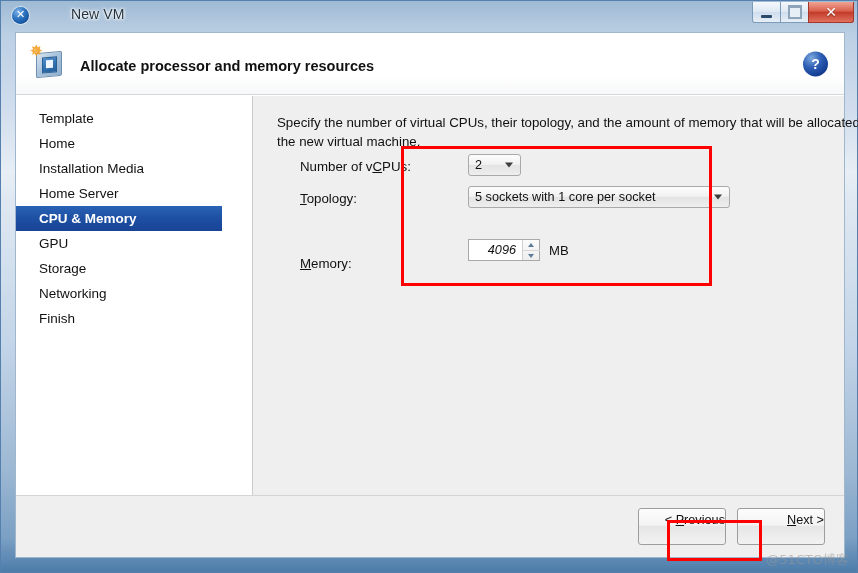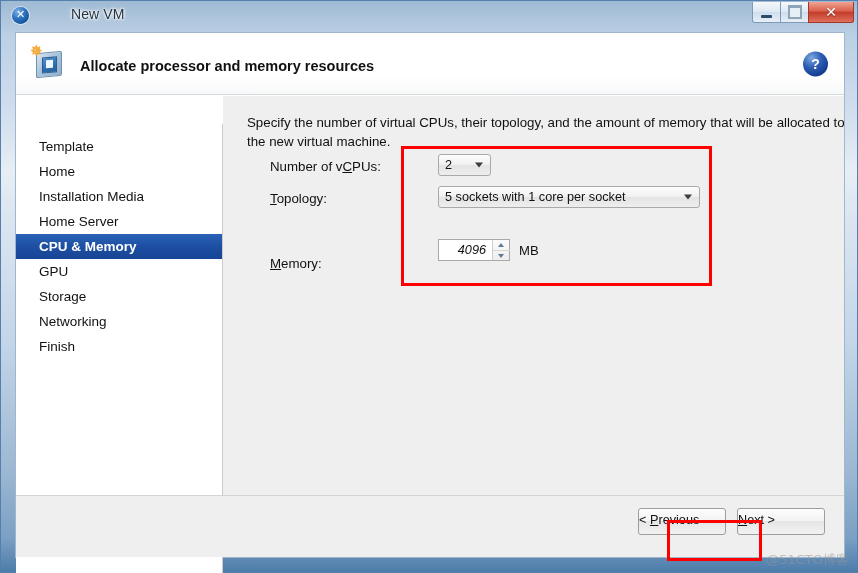--- a/index.html
+++ b/index.html
@@ -223,26 +223,25 @@
   
   #body-area {
     position: absolute;
     left: 0; top: 63px;
     width: 828px;
     height: 450px;
     display: flex;
   }
 
   #sidebar {
-    width: 207px;
+    width: 237px;
     height: 450px;
     background: #ffffff;
     border-right: 1px solid #cbcbcb;
     position: relative;
-    margin-top: 28px;
   }
 
   #nav-list {
     position: absolute;
     left: 0; top: 10px;
     width: 206px;
   }
   .nav-item {
     height: 25px;
     line-height: 25px;
@@ -417,23 +416,23 @@
     border-top: 1px solid #d4d4d4;
   }
   #footer-buttons {
     position: absolute;
     right: 19px; top: 12px;
     display: flex;
     gap: 11px;
   }
   .dlg-button {
     width: 88px;
-    height: 27px;
+    height: 37px;
     line-height: 23px;
-    text-align: left;
+    text-align: right;
     font-size: 12.7px;
     color: #111;
     background: linear-gradient(180deg, #fdfdfd 0%, #f3f3f3 46%, #e6e6e6 50%, #f2f2f2 100%);
     border: 1px solid #9d9d9d;
     border-radius: 3px;
     cursor: pointer;
     white-space: nowrap;
   }
   .dlg-button .ak { text-decoration: underline; }
 

